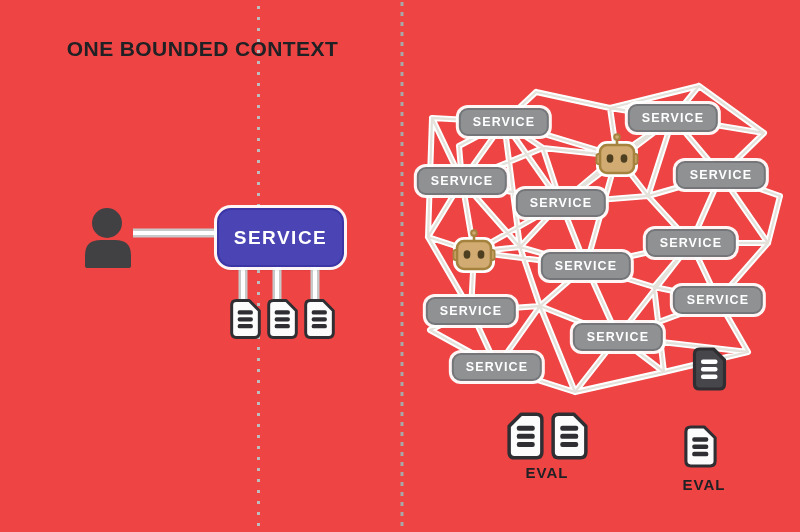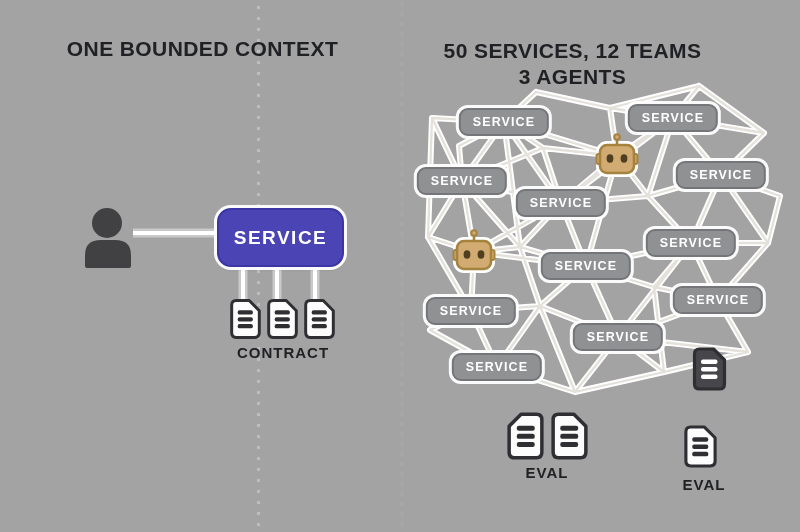--- a/index.html
+++ b/index.html
@@ -1,17 +1,17 @@
 <!DOCTYPE html>
 <html><head>
 <meta charset="utf-8">
 <style>
   html,body{margin:0;padding:0;background:#ffffff;}
   #canvas{
-    position:relative;width:800px;height:532px;background:#a3a3a3;overflow:hidden;
+    position:relative;width:800px;height:532px;background:#ef4444;overflow:hidden;
     font-family:"Liberation Sans",sans-serif;
   }
   #bg-svg{position:absolute;left:0;top:0;z-index:1;}
   .panel-title{
     position:absolute;z-index:5;text-align:center;font-weight:700;color:#202124;
     font-size:21px;letter-spacing:.4px;line-height:26px;
   }
   #title-left{left:30px;top:36px;width:345px;}
   #title-right{left:415px;top:38px;width:315px;}
   #person-wrap{position:absolute;left:81px;top:206px;z-index:3;}
@@ -67,24 +67,20 @@
       <line x1="243" y1="261" x2="243" y2="301" stroke="#ffffff" stroke-width="4"></line>
       <line x1="277" y1="261" x2="277" y2="301" stroke="#c9c9c9" stroke-width="9"></line>
       <line x1="277" y1="261" x2="277" y2="301" stroke="#ffffff" stroke-width="4"></line>
       <line x1="315" y1="261" x2="315" y2="301" stroke="#c9c9c9" stroke-width="9"></line>
       <line x1="315" y1="261" x2="315" y2="301" stroke="#ffffff" stroke-width="4"></line>
     </g>
   </svg>
 
   <div id="title-left" class="panel-title">ONE BOUNDED CONTEXT</div>
 
-  <div id="title-right" class="panel-title">
-    <div>50 SERVICES, 12 TEAMS</div>
-    <div>3 AGENTS</div>
-  </div>
 
   <div id="person-wrap">
     <svg width="54" height="62" viewBox="0 0 54 62">
       <circle cx="26" cy="17" r="15" fill="#414144"></circle>
       <path d="M4 60 L4 49 Q4 34 20 34 L34 34 Q50 34 50 49 L50 60 Q50 62 47 62 L7 62 Q4 62 4 60 Z" fill="#414144"></path>
     </svg>
   </div>
 
   <div id="purple-service">SERVICE</div>
 
@@ -179,17 +175,16 @@
       <div class="doc" style="left:682px;top:424px;width:37px;height:45px">
     <svg width="37" height="45" viewBox="0 0 38 44">
       <path d="M9 2 L23 2 L34 13 L34 37 Q34 42 29 42 L9 42 Q4 42 4 37 L4 7 Q4 2 9 2 Z" fill="#fcfcfc" stroke="#2f2f33" stroke-width="3.2" stroke-linejoin="round"></path>
       <rect x="10.5" y="12.5" width="16.5" height="4.6" rx="2" fill="#2f2f33"></rect>
       <rect x="10.5" y="20" width="16.5" height="4.6" rx="2" fill="#2f2f33"></rect>
       <rect x="10.5" y="27.5" width="16.5" height="4.6" rx="2" fill="#2f2f33"></rect>
     </svg>
   </div>
     </div>
 
-  <div id="label-contract" class="small-label">CONTRACT</div>
   <div id="label-eval-pair" class="small-label">EVAL</div>
   <div id="label-eval-single" class="small-label">EVAL</div>
 
 </div>
 
 </body></html>

